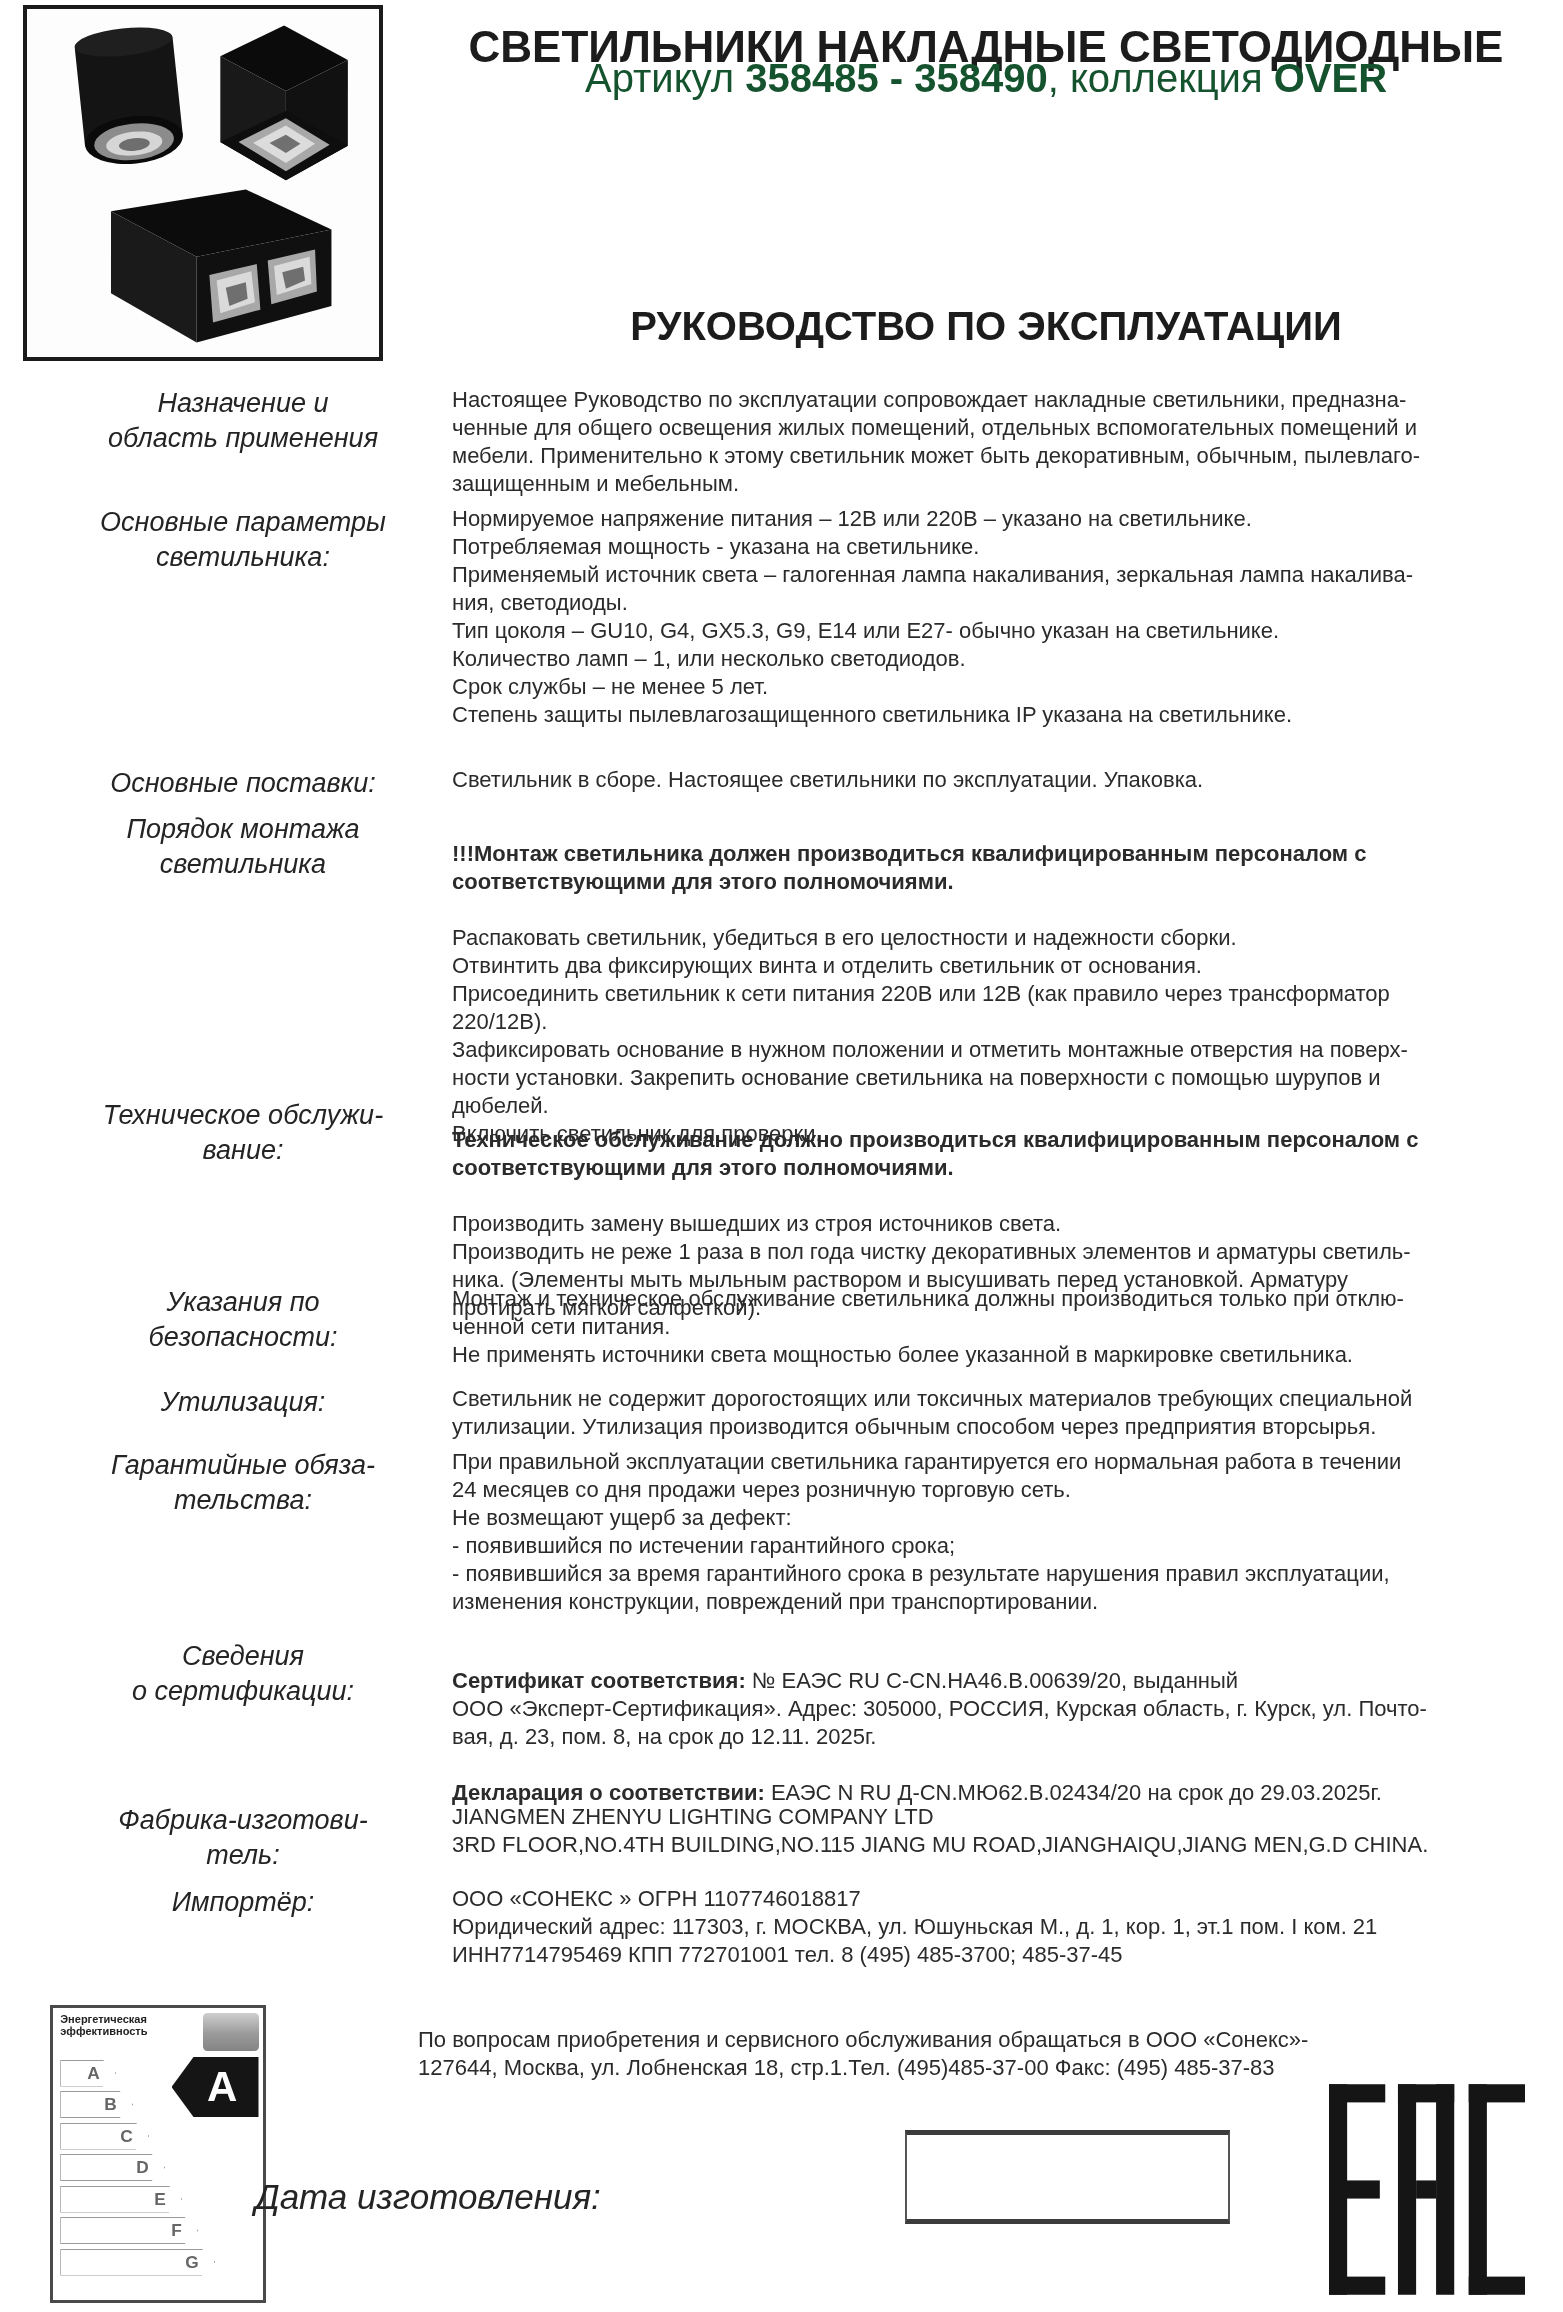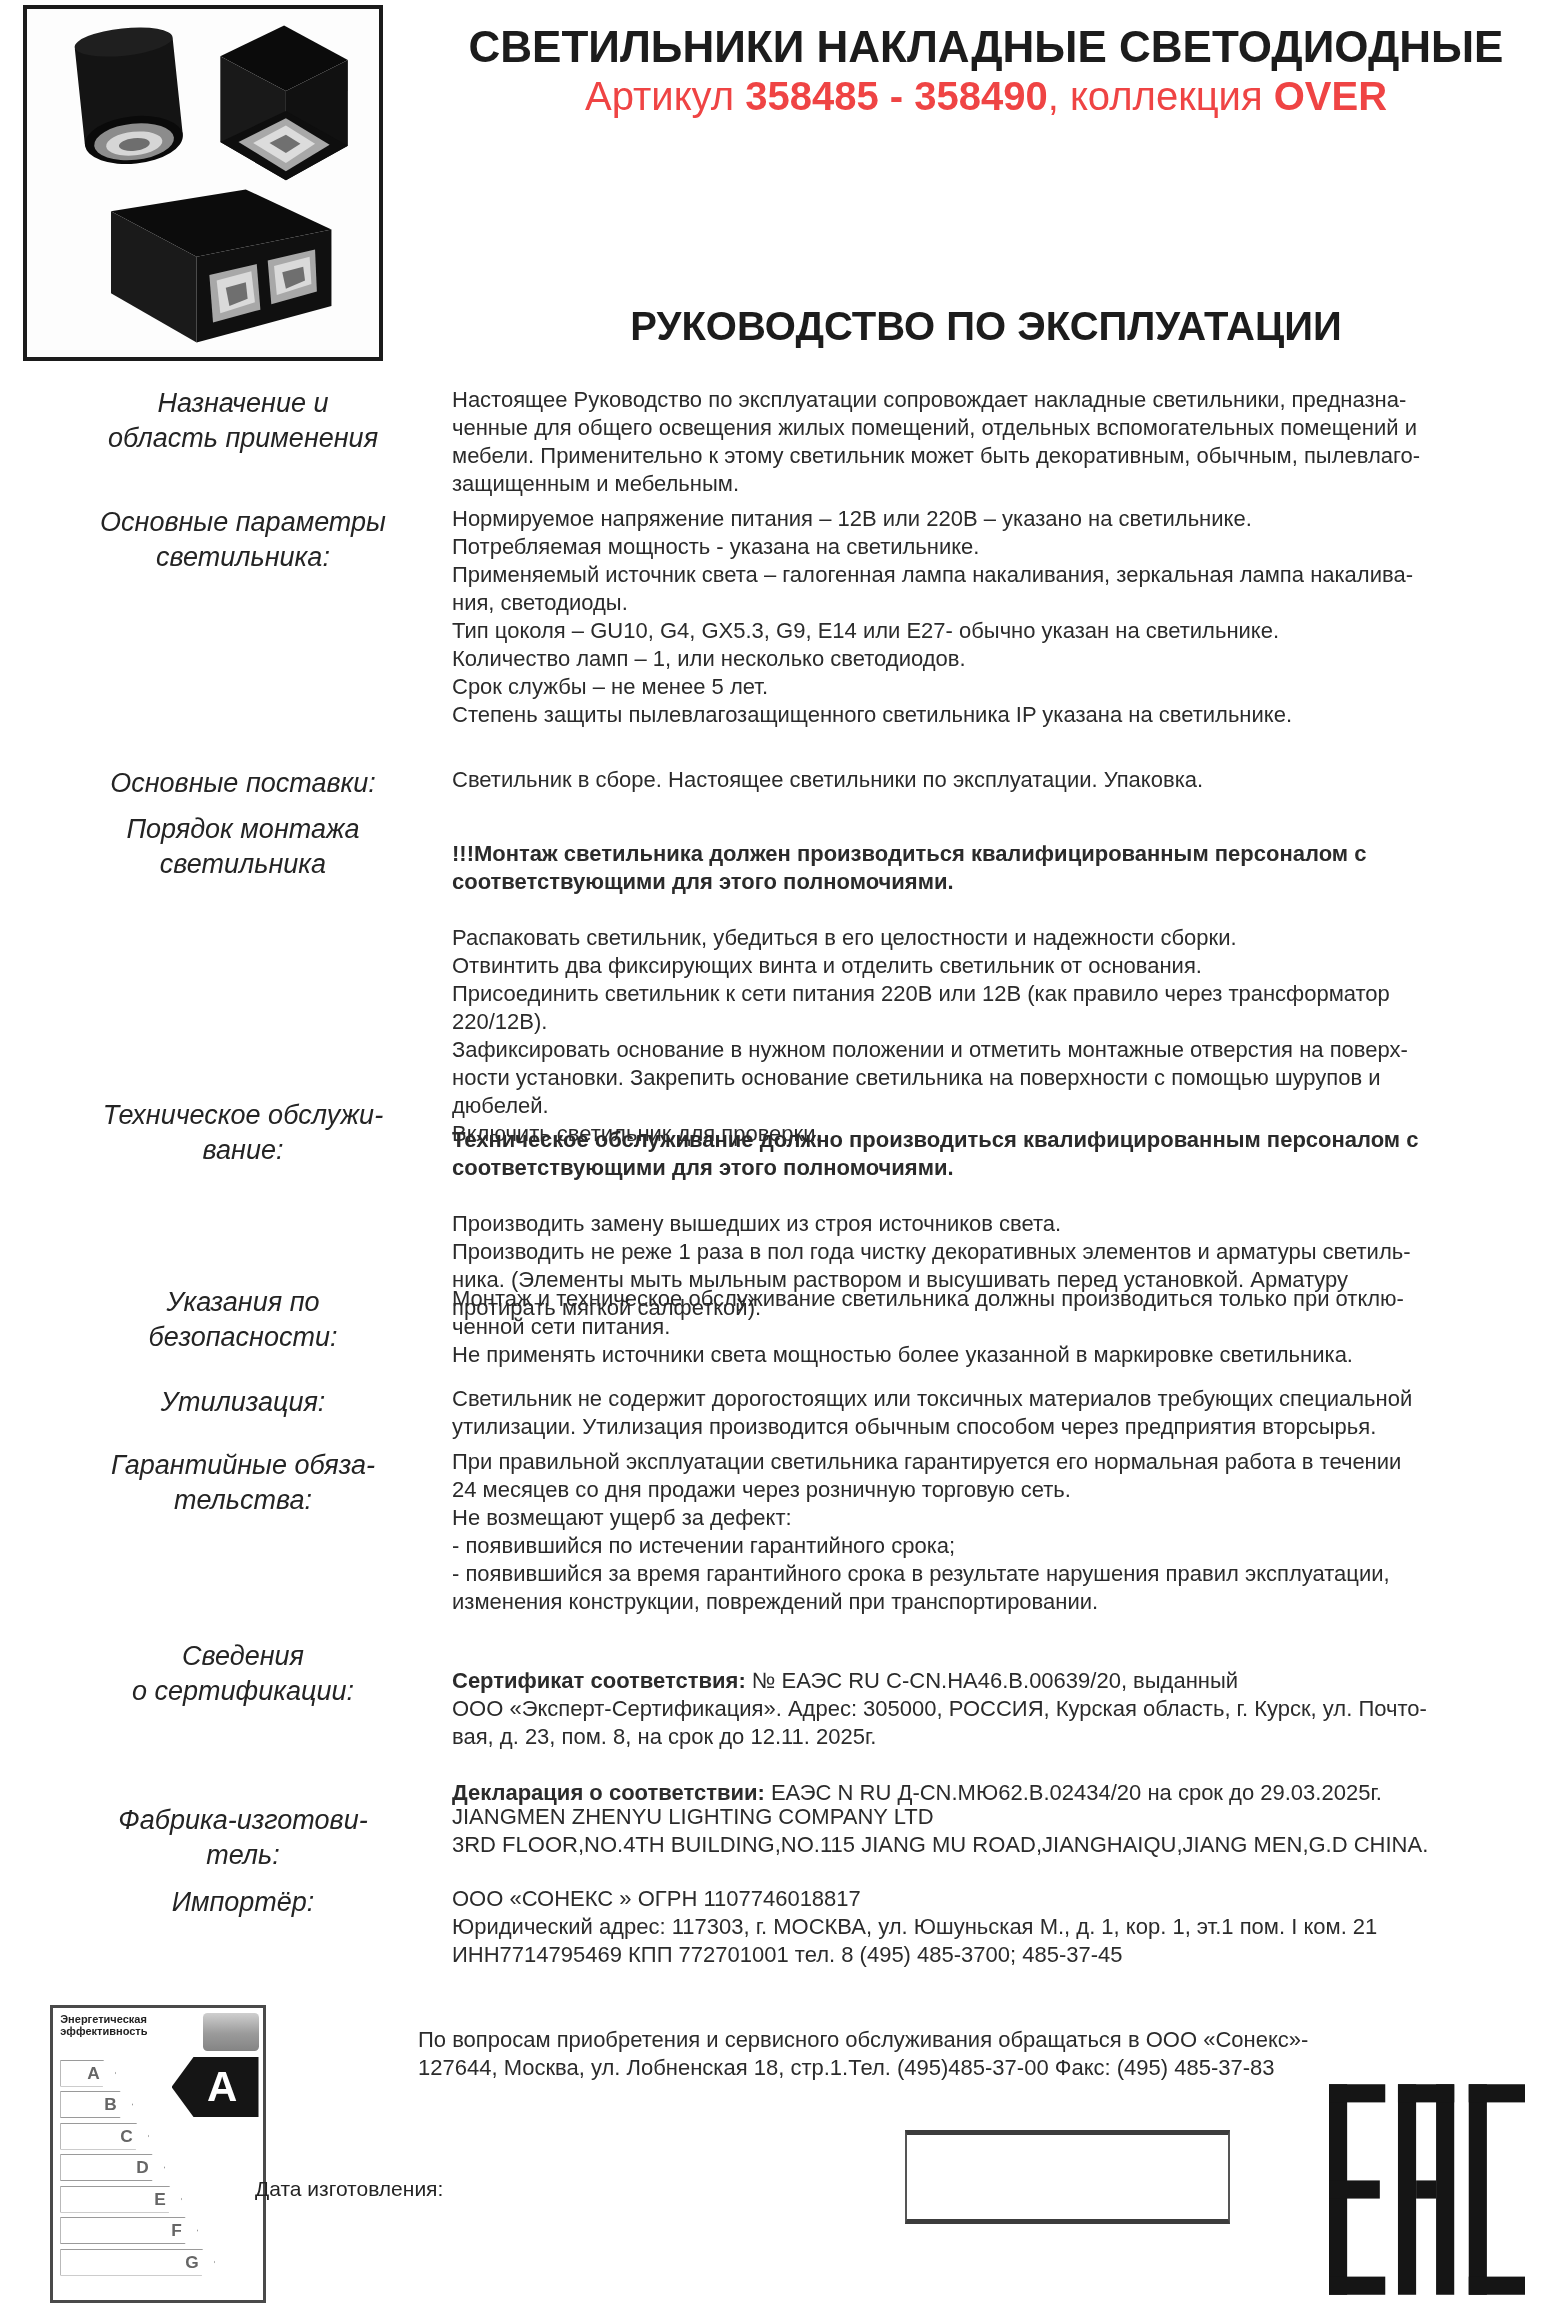--- a/index.html
+++ b/index.html
@@ -17,22 +17,22 @@
     border:4.5px solid #1b1b1b; box-sizing:border-box; background:#fdfdfd;
   }
   .photo-box svg{display:block; width:100%; height:100%;}
 
   
   .title{
     position:absolute; left:418px; top:5.5px; width:1136px;
     font-size:44px; font-weight:bold; text-align:center; color:#1c1c1c;margin-top:16px;
   }
   .subtitle{
-    position:absolute; left:418px; top:74px; width:1136px;
-    font-size:40px; text-align:center; color:#ef4444;
+    position:absolute; left:418px; top:56px; width:1136px;
+    font-size:40px; text-align:center; color:#14532d;
   }
   .intro{
     position:absolute; left:418px; top:136px; width:1136px;
     font-size:33px; font-style:italic; font-weight:bold; line-height:52px;
     text-align:center; color:#242424; white-space:pre-line;
   }
   .manual-title{
     position:absolute; left:418px; top:304px; width:1136px;
     font-size:40px; font-weight:bold; text-align:center; color:#1c1c1c;
   }
@@ -73,21 +73,21 @@
     position:absolute; top:49px; right:4.5px; width:87px; height:60px; background:#151515;
     clip-path:polygon(0 50%, 22px 0, 100% 0, 100% 100%, 22px 100%);
     color:#fff; font-size:42px; font-weight:bold; display:flex; align-items:center;
     justify-content:center; padding-left:14.5px; box-sizing:border-box;
   }
   .contact{
     position:absolute; left:418px; top:2026px; width:1141px;
     font-size:22px; line-height:28px; color:#2b2b2b; white-space:pre-line;
   }
   .date-label{
-    position:absolute; left:255px; top:2177px; font-size:21px; 
+    position:absolute; left:255px; top:2177px; font-size:35px; font-style:italic;
     color:#242424; white-space:nowrap;
   }
   .date-box{
     position:absolute; left:905px; top:2130px; width:325px; height:94px;
     border-top:5.5px solid #3c3c3c; border-bottom:5.5px solid #3c3c3c;
     border-left:2.7px solid #555; border-right:2.7px solid #555; box-sizing:border-box;
     background:#fff;
   }
   .eac{position:absolute; left:1329px; top:2084px; width:196px; height:211px;}
   .eac svg{display:block; width:100%; height:100%;}

